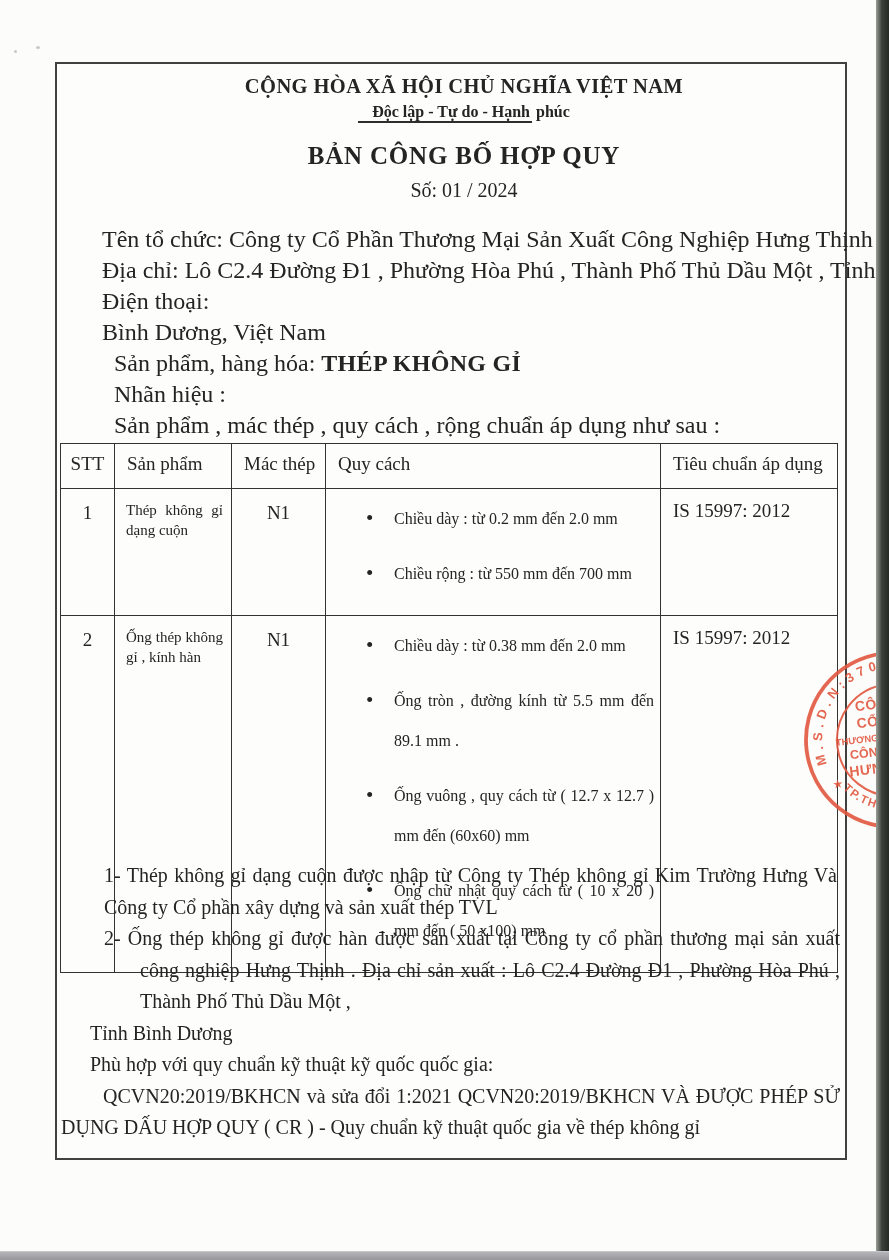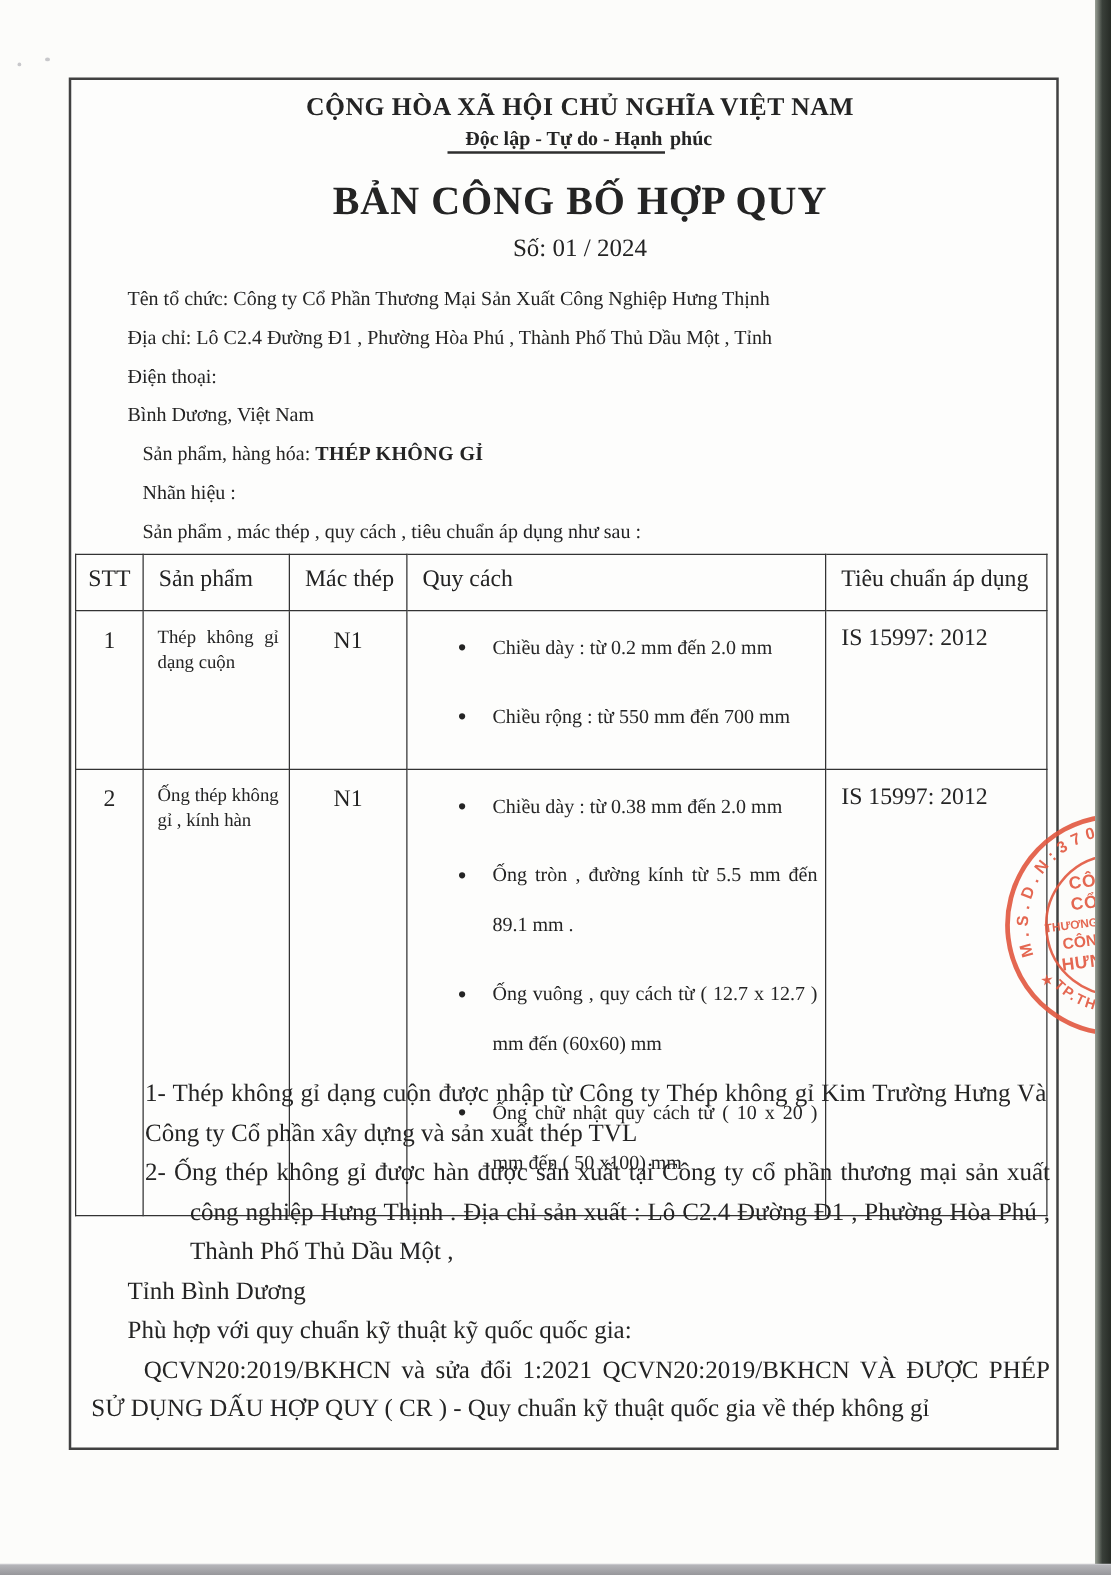--- a/index.html
+++ b/index.html
@@ -29,25 +29,25 @@
   .frame {
     position: absolute; left: 55px; top: 62px; width: 792px; height: 1098px;
     border: 2px solid #414141; background: #fdfdfc; z-index: 1;
   }
 
   
   .doc-header { position: absolute; top: 11px; left: 0; width: 100%; text-align: center; padding-left: 26px; }
   .national-title { font-size: 20.5px; font-weight: bold; letter-spacing: .4px; }
   .motto { margin-top: 5px; font-size: 16px; font-weight: bold; }
   .motto-underlined { border-bottom: 2px solid #2e2e2e; padding: 0 2px 1px 14px; }
-  .doc-title { margin-top: 21px; font-size: 32px; font-weight: bold; letter-spacing: .8px; }
+  .doc-title { margin-top: 21px; font-size: 25px; font-weight: bold; letter-spacing: .8px; }
   .doc-number { margin-top: 9px; font-size: 20px; }
 
   
-  .info { position: absolute; top: 160px; left: 45px; right: 10px; font-size: 16px; line-height: 31px; }
+  .info { position: absolute; top: 160px; left: 45px; right: 10px; font-size: 24px; line-height: 31px; }
   .info .line { white-space: nowrap; }
   .info .indent2 { margin-left: 12px; }
   .product-name { font-weight: bold; letter-spacing: .3px; }
 
   
   table.spec-table {
     position: absolute; top: 379px; left: 3px; width: 777px;
     border-collapse: collapse; table-layout: fixed; font-size: 19px;
   }
   .spec-table col.c1 { width: 54px; }
@@ -67,21 +67,21 @@
   td.cell-specs { padding: 10px 4px 6px 12px; }
   td.cell-specs ul { list-style: none; }
   td.cell-specs li {
     position: relative; padding-left: 56px; padding-right: 2px; margin-bottom: 15px;
     text-align: justify; line-height: 40px; font-size: 16px;
   }
   td.cell-specs li::before { content: "•"; position: absolute; left: 28px; top: -1px; font-size: 21px; }
   td.cell-standard { padding: 11px 6px 0 12px; }
 
   
-  .notes { position: absolute; top: 796px; left: 12px; right: 0; font-size: 20px; line-height: 31.5px; }
+  .notes { position: absolute; top: 796px; left: 0; right: 0; font-size: 20px; line-height: 31.5px; }
   .note-item1 { margin: 0 8px 0 47px; text-align: justify; }
   .note-item2 { margin: 0 5px 0 83px; text-indent: -36px; text-align: justify; }
   .note-province, .note-conf-intro { margin-left: 33px; }
   .note-conf-detail { margin: 0 5px 0 4px; text-indent: 42px; text-align: justify; }
 
   
   .stamp { position: absolute; left: 793px; top: 640px; width: 200px; height: 200px; z-index: 4; opacity: .9; }
   .stamp circle { fill: none; stroke: var(--stamp-color); }
   .stamp text {
     fill: var(--stamp-color); font-family: "Liberation Sans", "DejaVu Sans", sans-serif; font-weight: bold;
@@ -110,21 +110,21 @@
       <div class="doc-number">Số: 01 / 2024</div>
     </div>
 
     <div class="info">
       <div class="line">Tên tổ chức: Công ty Cổ Phần Thương Mại Sản Xuất Công Nghiệp Hưng Thịnh</div>
       <div class="line">Địa chỉ: Lô C2.4 Đường Đ1 , Phường Hòa Phú , Thành Phố Thủ Dầu Một , Tỉnh</div>
       <div class="line">Điện thoại:</div>
       <div class="line">Bình Dương, Việt Nam</div>
       <div class="line indent2"><span>Sản phẩm, hàng hóa: </span><span class="product-name">THÉP KHÔNG GỈ</span></div>
       <div class="line indent2">Nhãn hiệu :</div>
-      <div class="line indent2">Sản phẩm , mác thép , quy cách , tiêu chuẩn áp dụng như sau :</div>
+      <div class="line indent2">Sản phẩm , mác thép , quy cách , rộng chuẩn áp dụng như sau :</div>
     </div>
 
     <table class="spec-table">
       <colgroup>
           <col class="c1">
           <col class="c2">
           <col class="c3">
           <col class="c4">
           <col class="c5">
         </colgroup>

